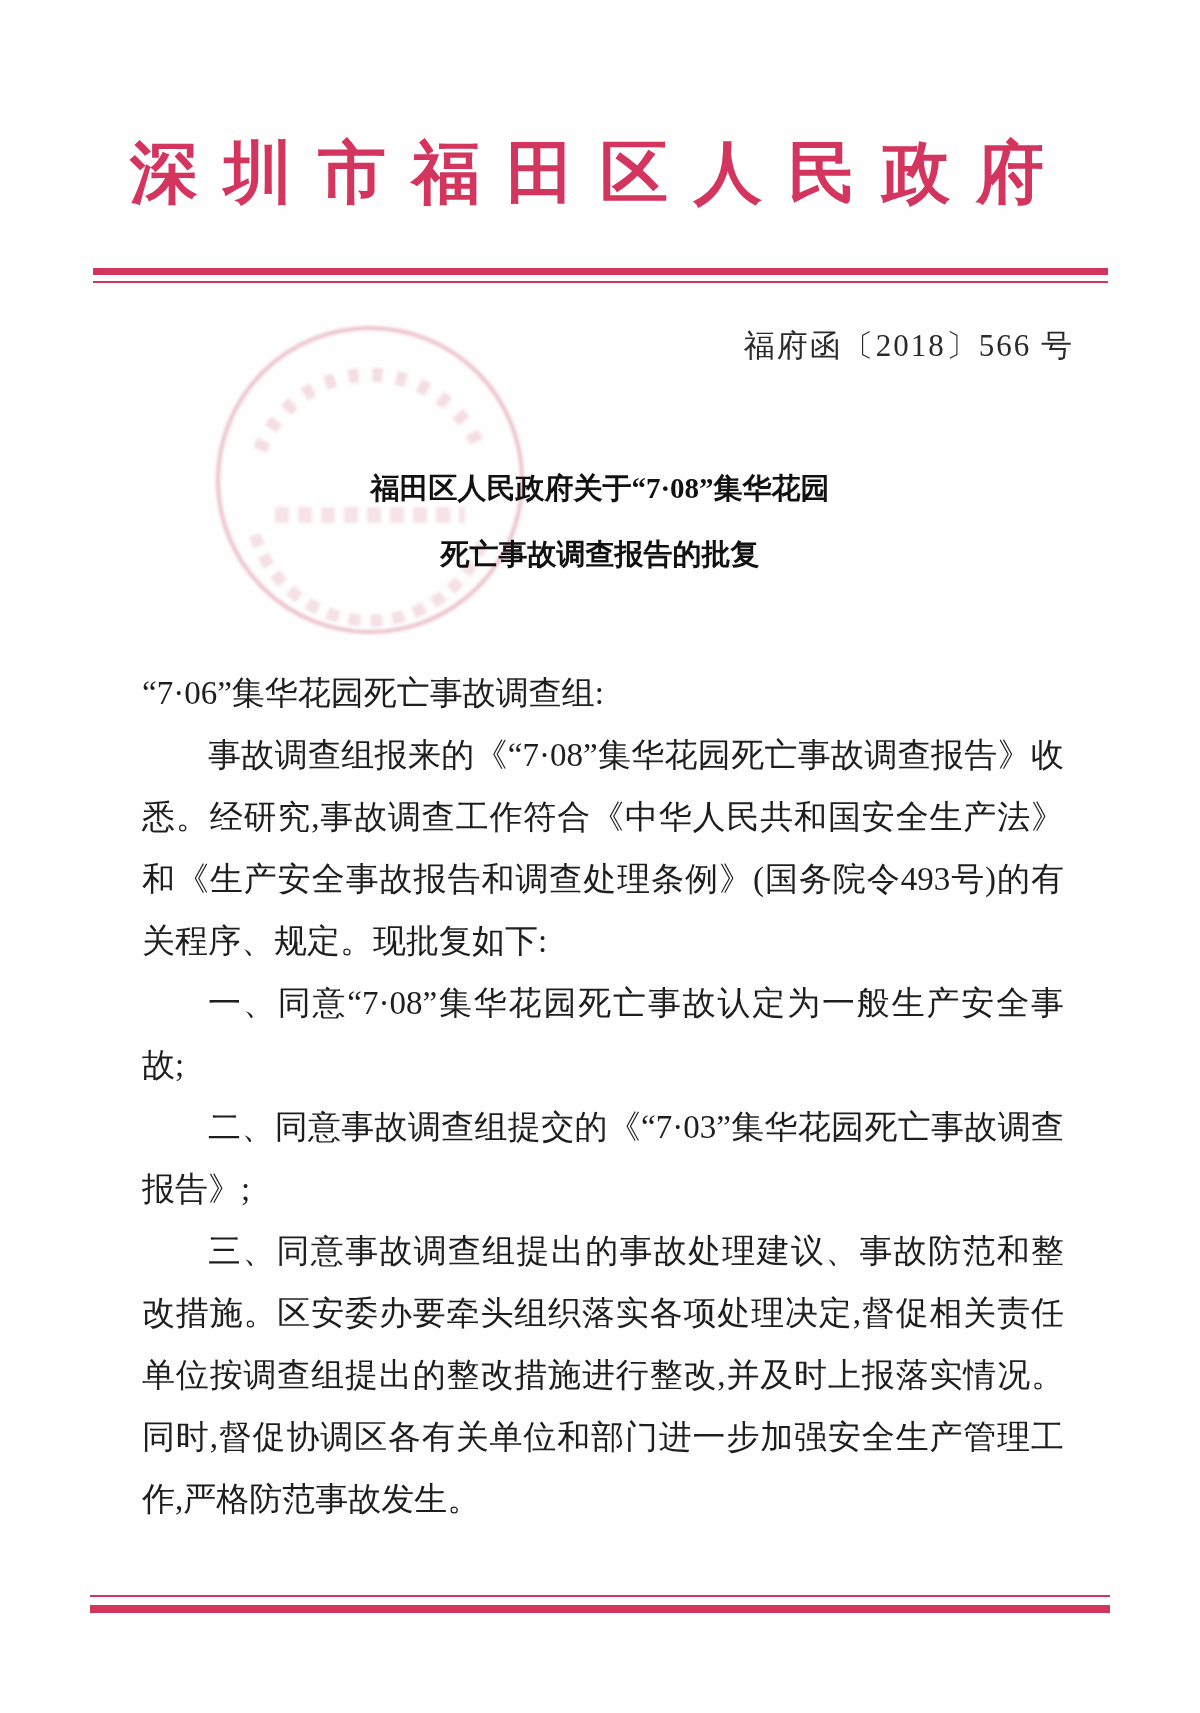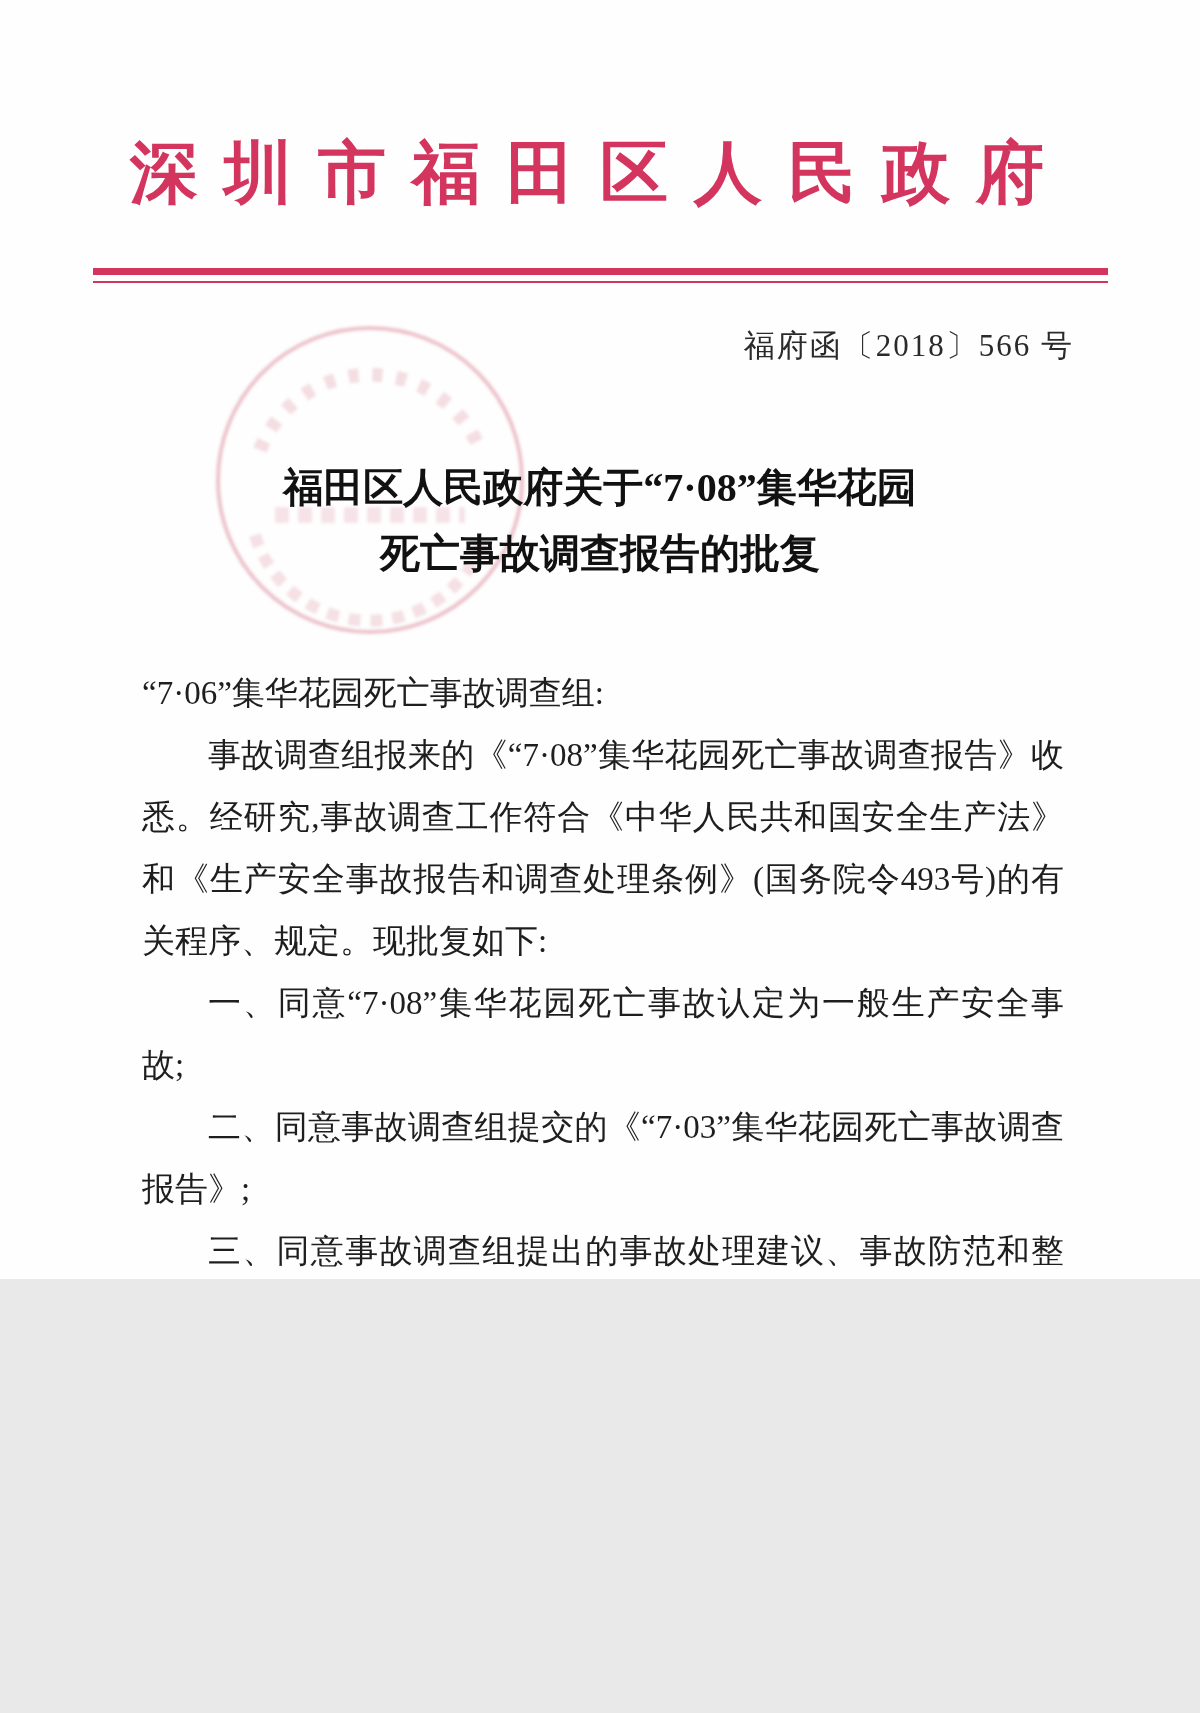--- a/index.html
+++ b/index.html
@@ -1,19 +1,19 @@
 <!DOCTYPE html>
 <html><head>
 <meta charset="utf-8">
 <style>
   html, body { margin: 0; padding: 0; background: #e9e9e9; }
   .page {
     position: relative;
     width: 1200px;
-    height: 1279px;
+    height: 1713px;
     margin: 0 auto;
     background: #fefefe;
     overflow: hidden;
     font-family: "Liberation Serif", "DejaVu Serif", serif;
     color: #1c1c1c;
   }
 
   
   .org-name {
     position: absolute;
@@ -65,21 +65,21 @@
   }
 
   
   .doc-title {
     position: absolute;
     top: 455px;
     left: 0;
     width: 100%;
     text-align: center;
     font-weight: bold;
-    font-size: 40px;
+    font-size: 29px;
     line-height: 66px;
     color: #111;
     z-index: 1;
   }
 
   
   .body-text {
     position: absolute;
     top: 662px;
     left: 142px;

